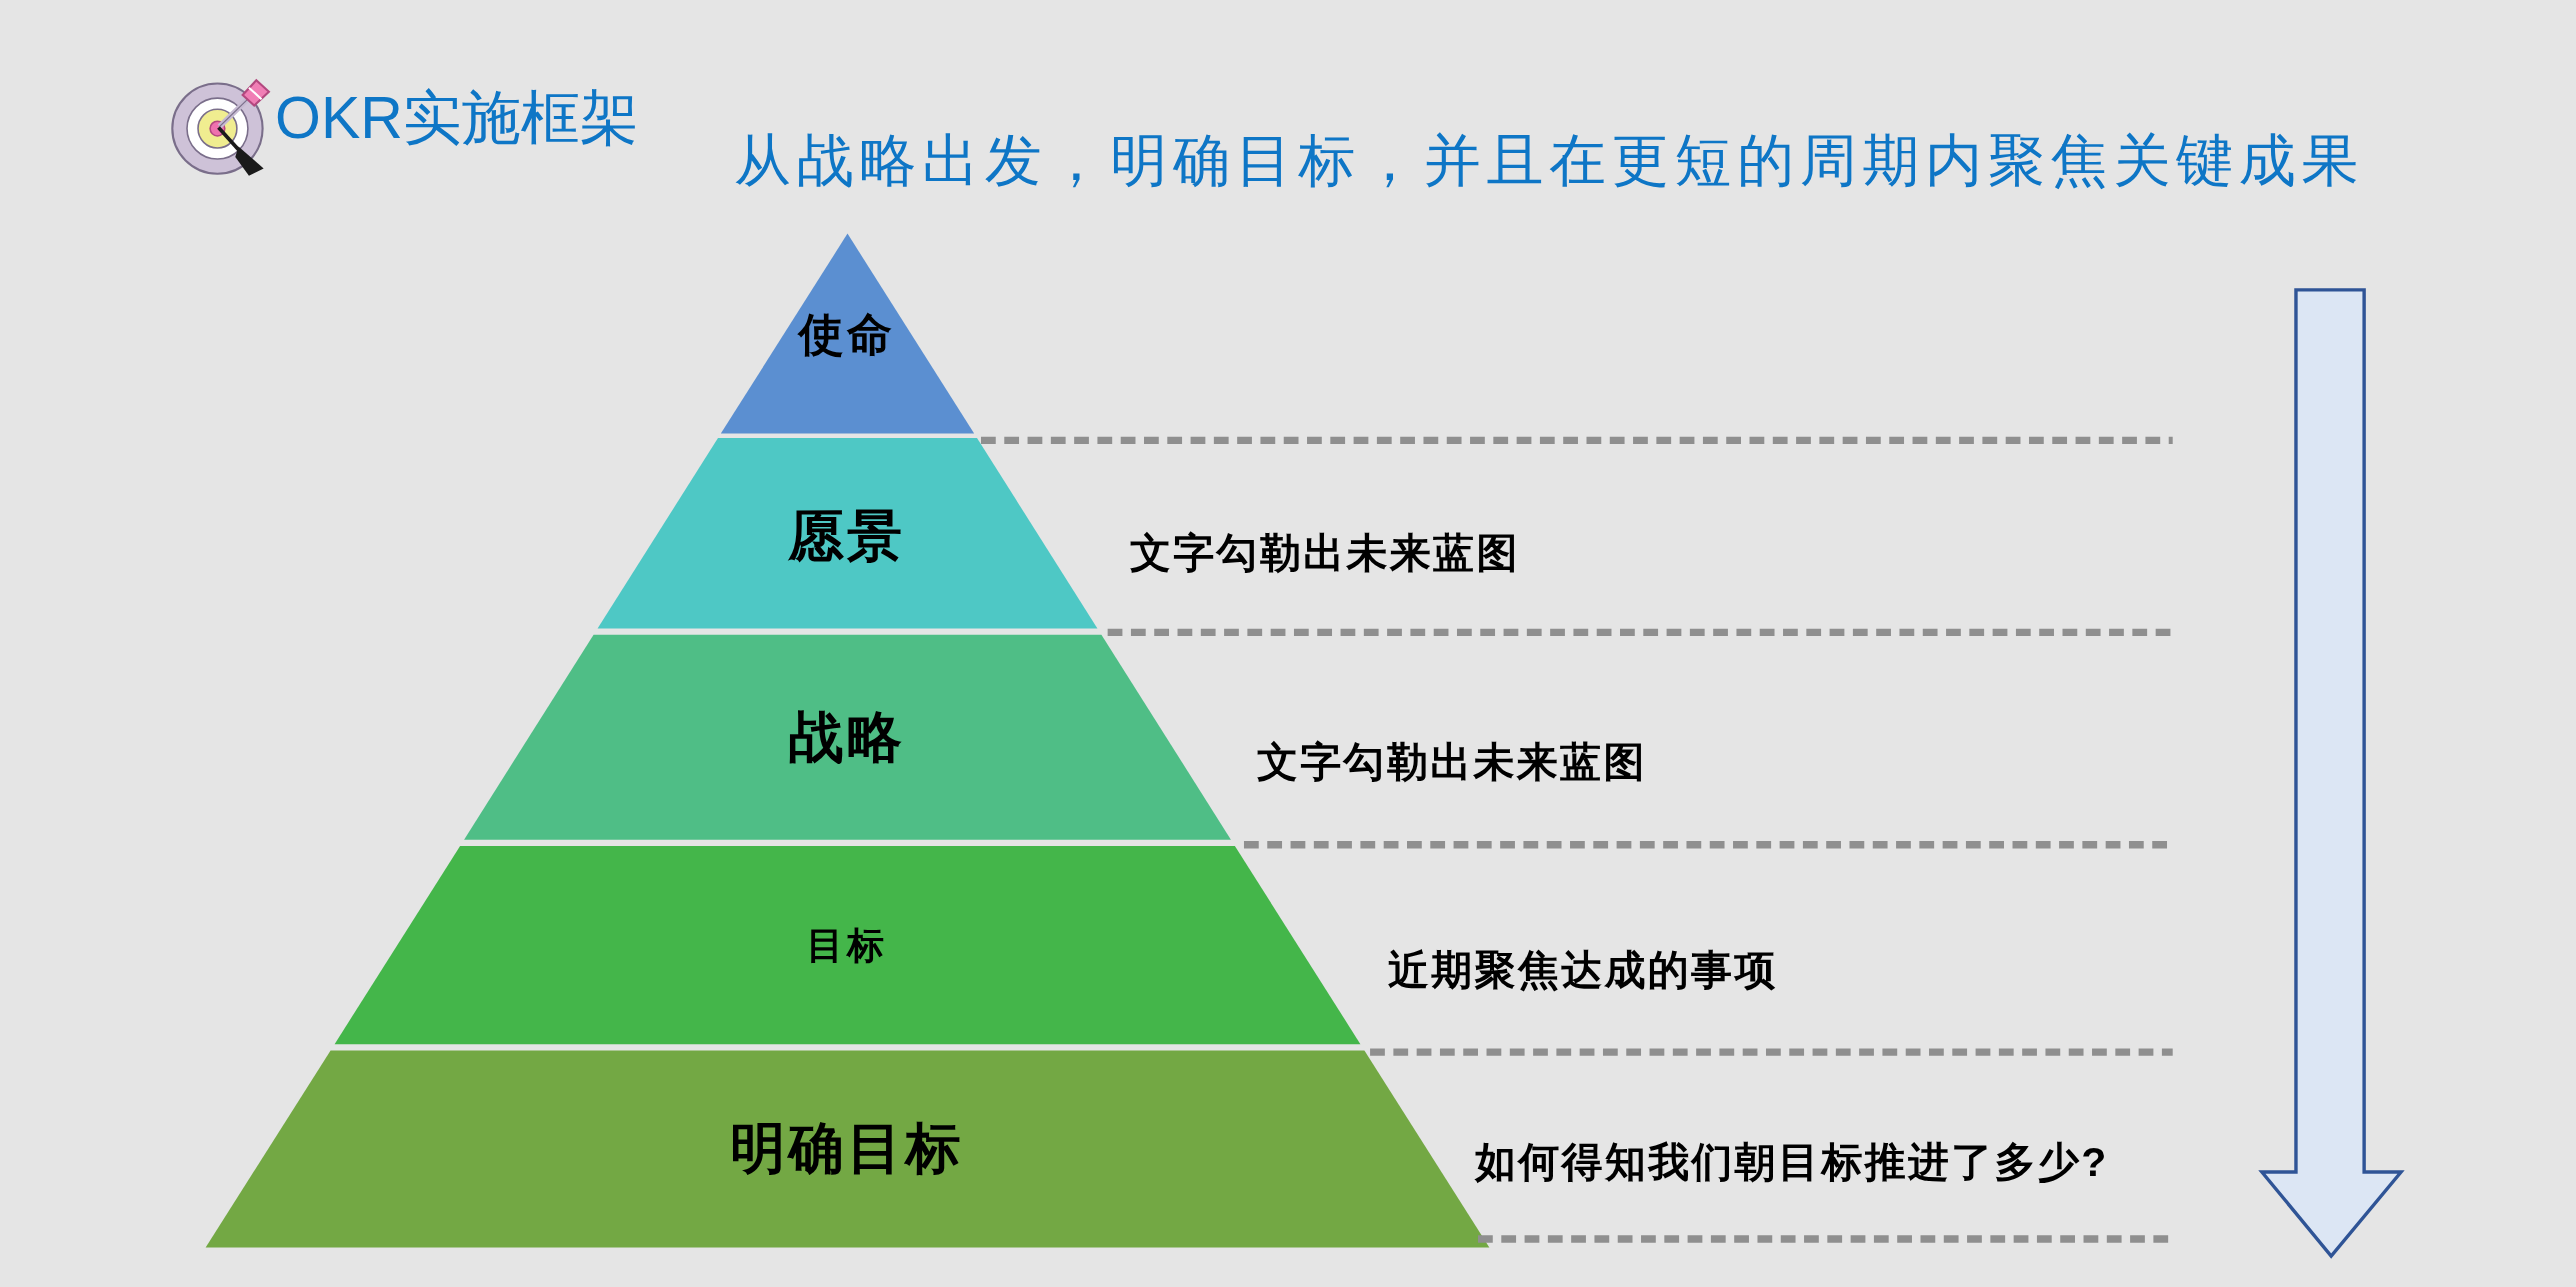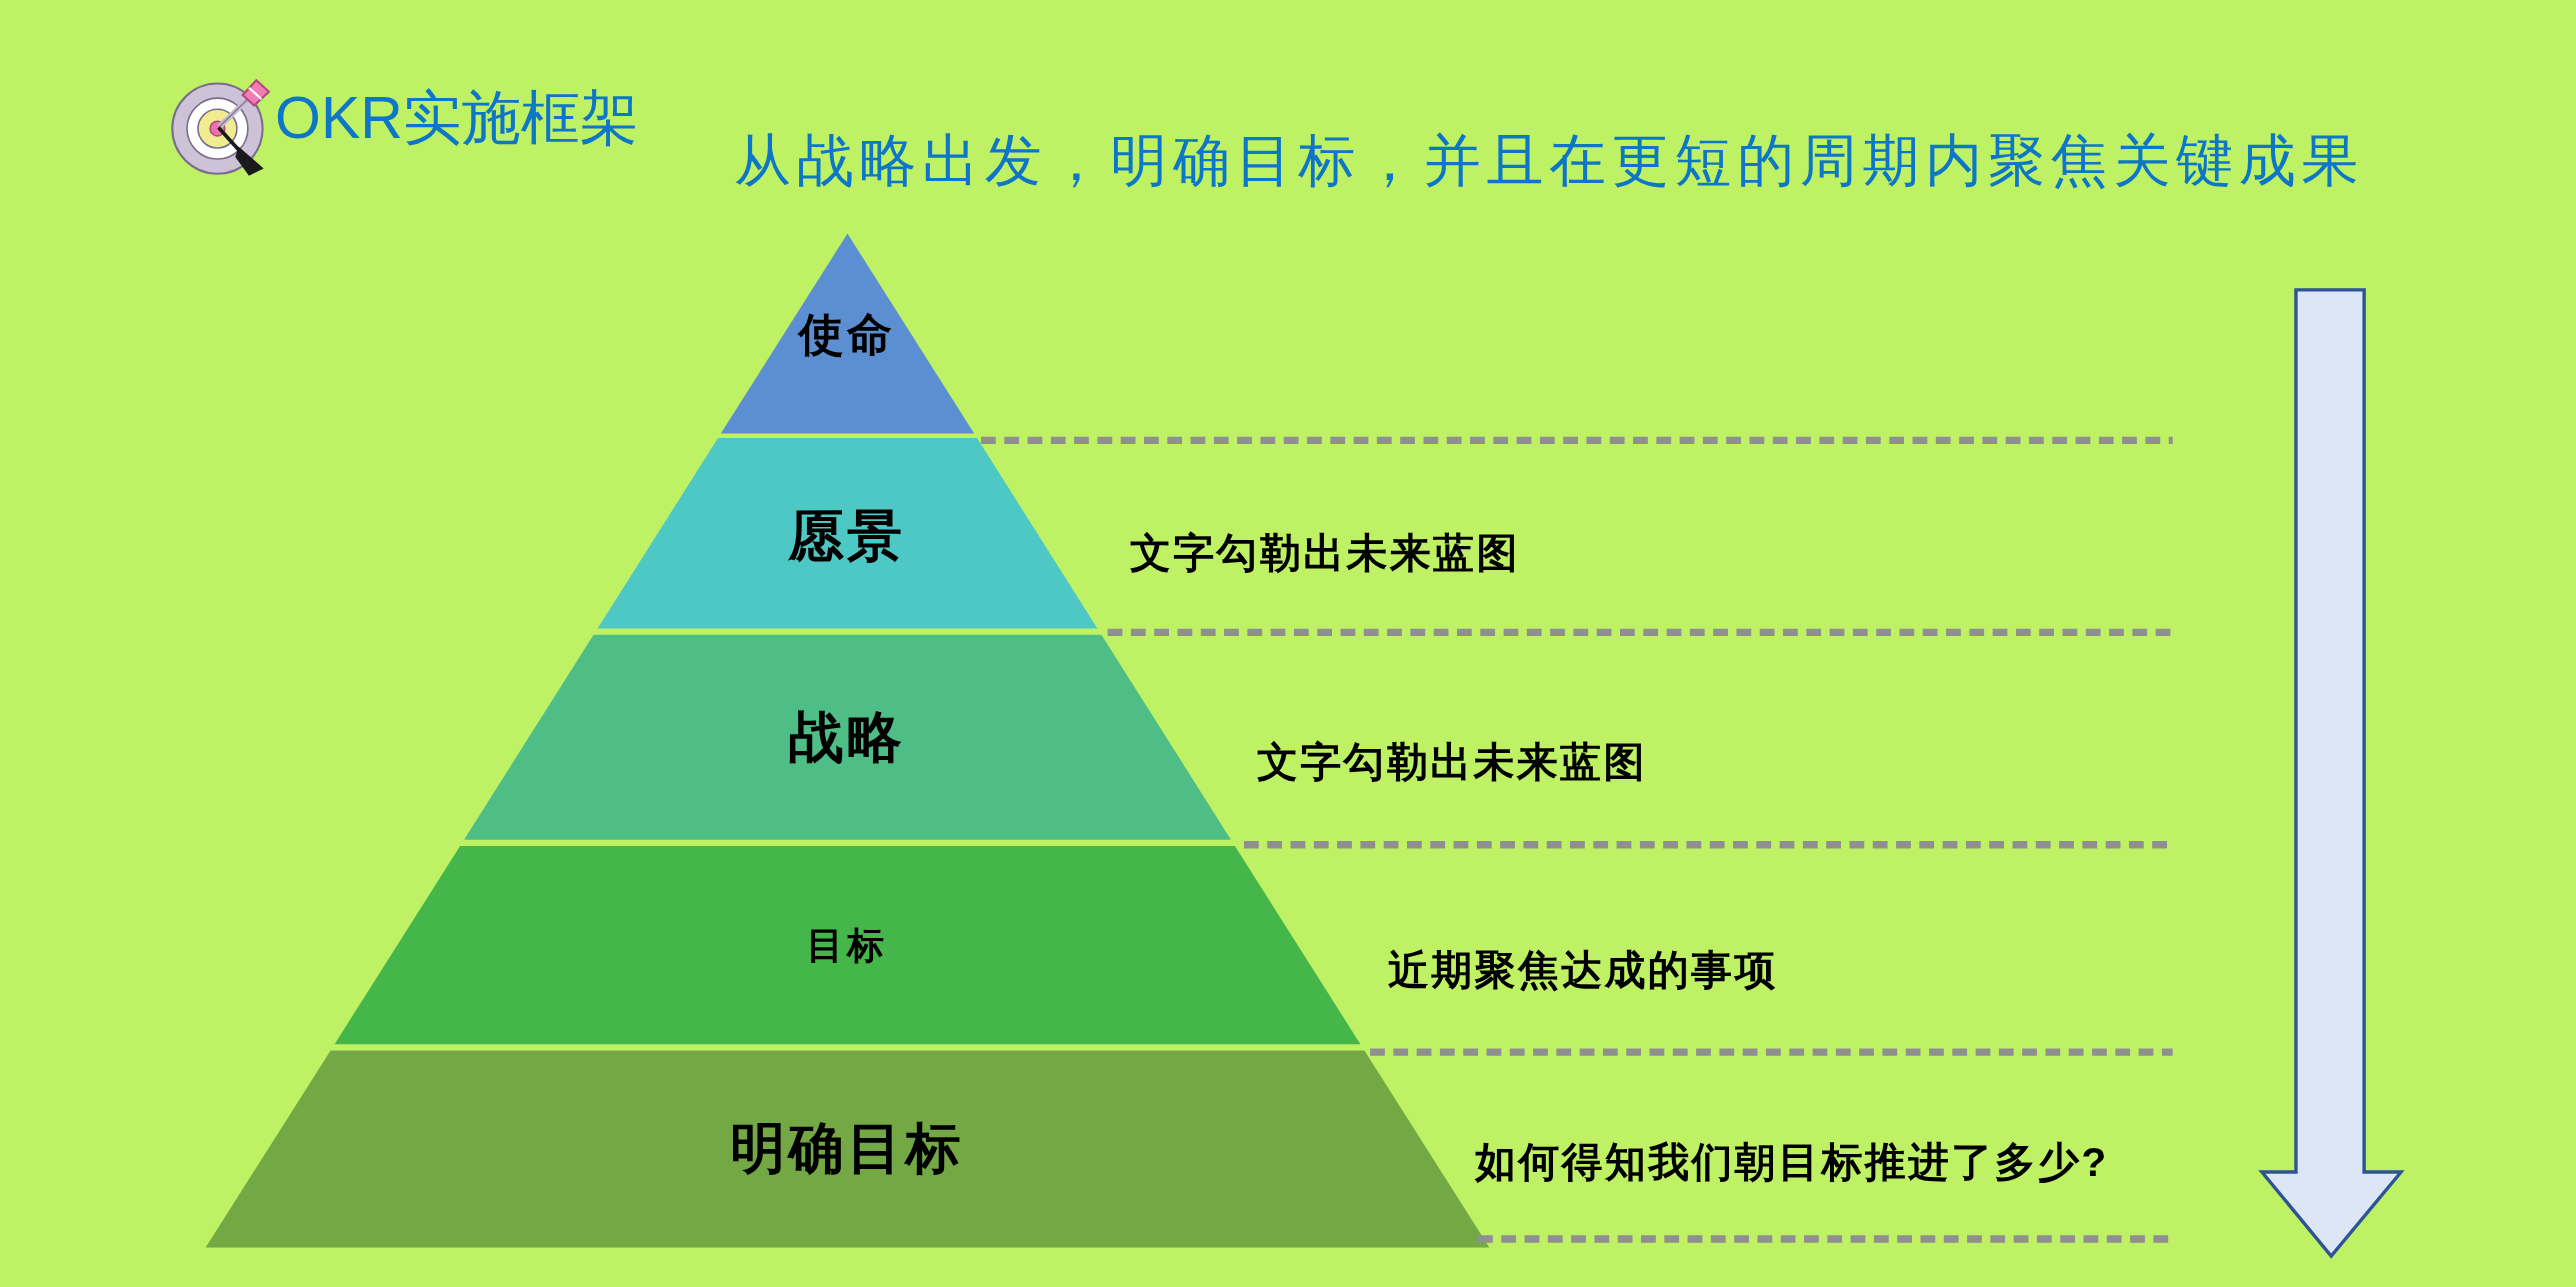--- a/index.html
+++ b/index.html
@@ -1,19 +1,19 @@
 <!DOCTYPE html>
 <html style="font-size:9px"><head>
 <meta charset="utf-8">
 <style>
   html,body{margin:0;padding:0;background:#ffffff;}
   .stage{
     position:relative;
     width:2576px;height:1288px;
-    background:#bef264;
+    background:#e5e5e5;
     overflow:hidden;
     font-family:"Liberation Sans","DejaVu Sans",sans-serif;
   }
   .abs{position:absolute;}
   .slide-title{
     left:275px;top:85px;
     font-size:59px;line-height:1.12;
     font-weight:500;
     white-space:nowrap;
   }

